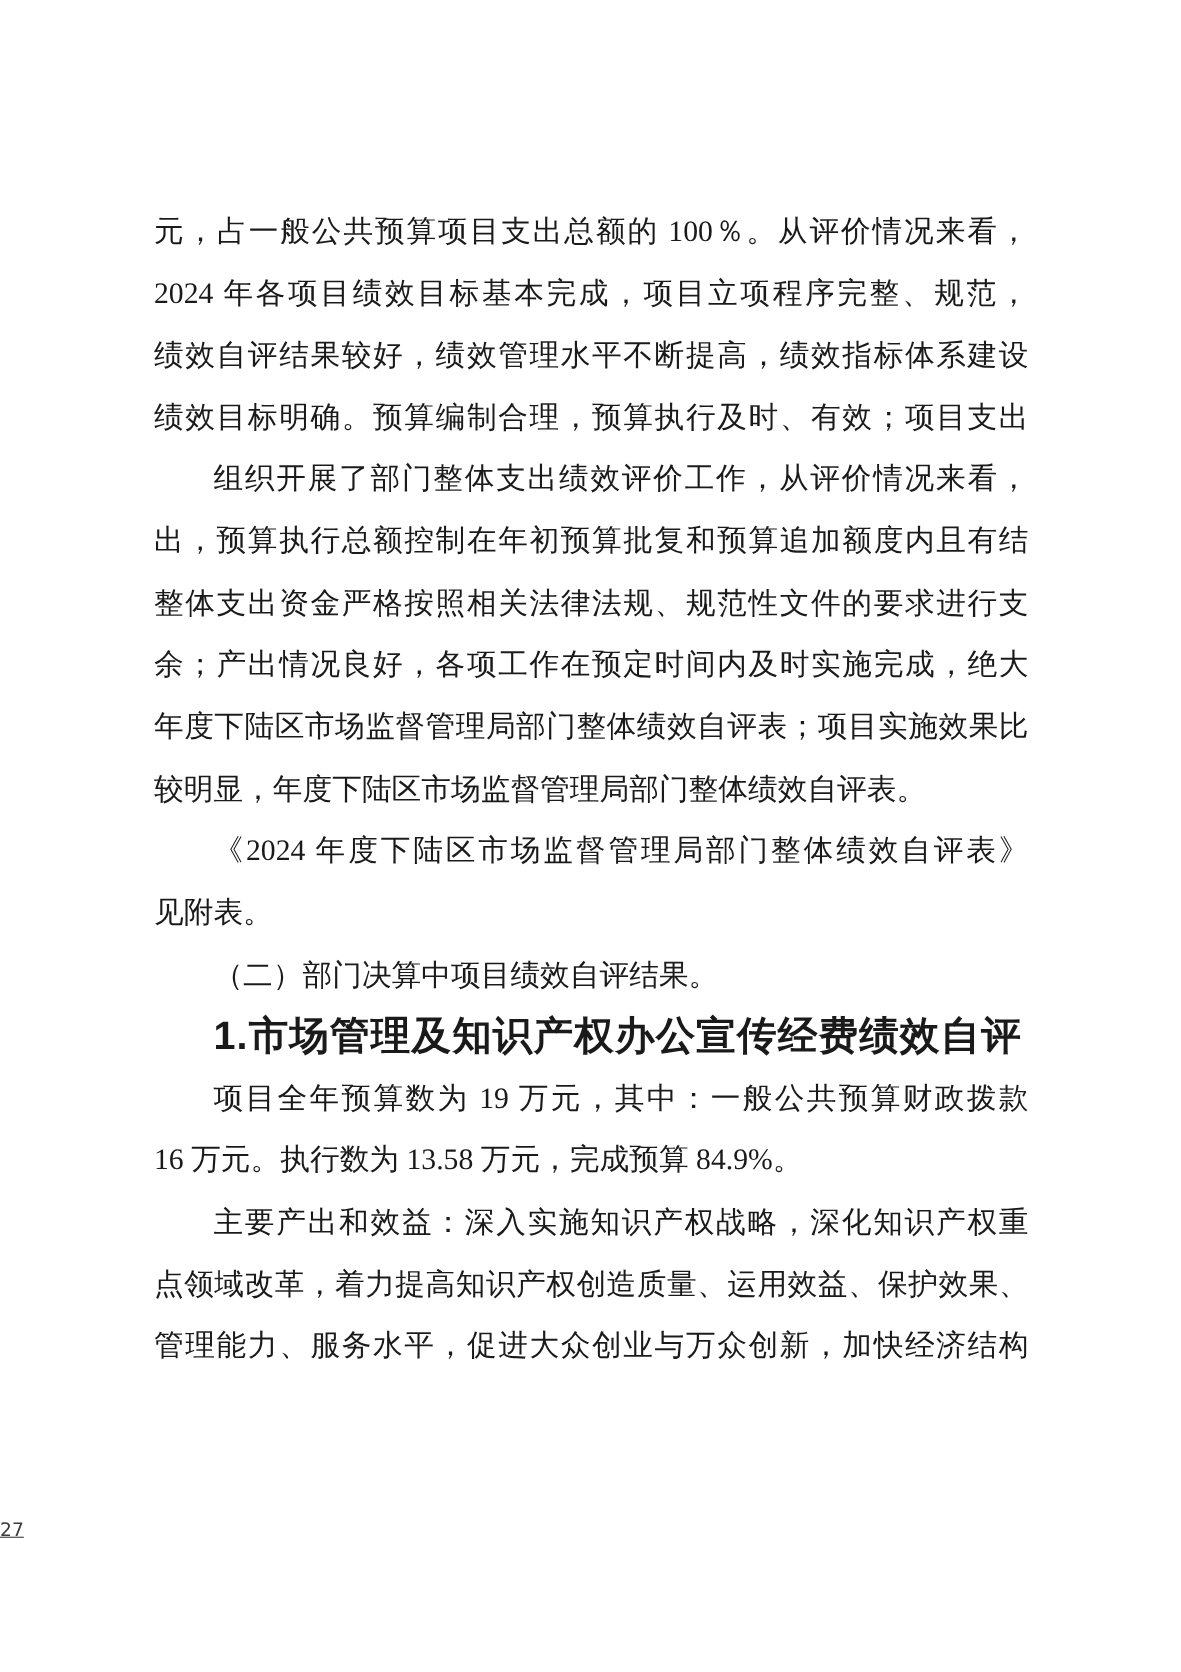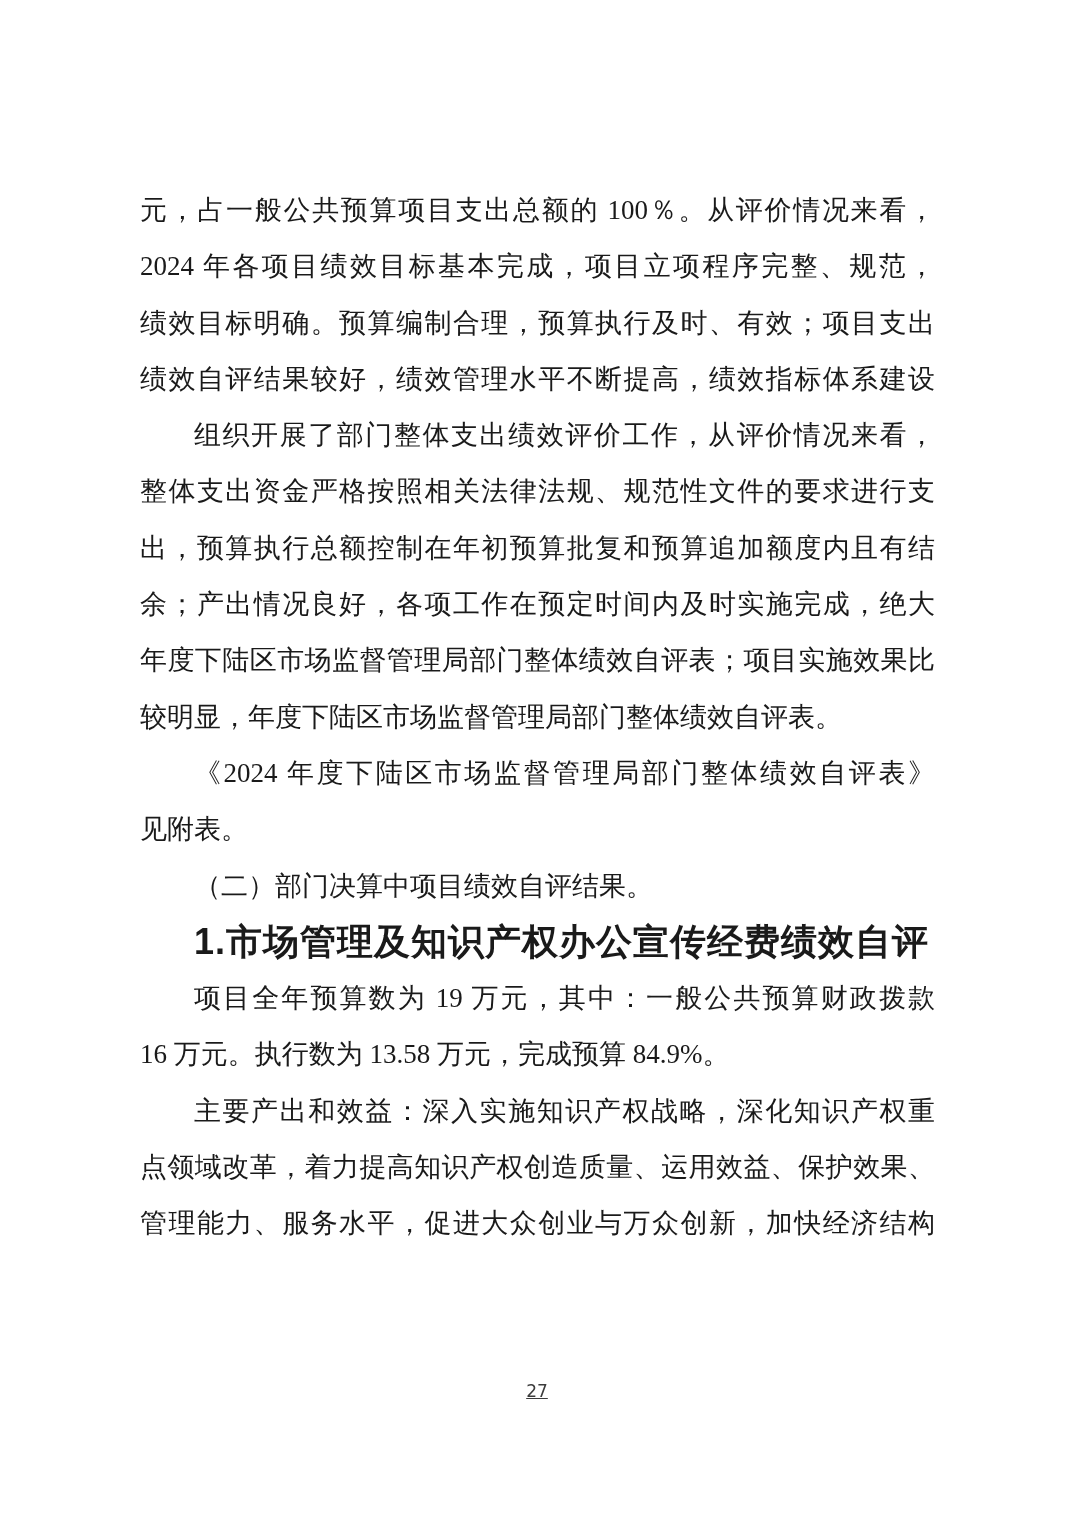--- a/index.html
+++ b/index.html
@@ -52,42 +52,42 @@
     font-weight: 700;
     font-family: "Liberation Sans", "DejaVu Sans", sans-serif;
     font-size: 36px;
     letter-spacing: 1px;
   }
   .page-number {
     position: absolute;
     left: 0;
     top: 1381px;
     width: 100%;
-    text-align: center;
+    text-align: left;
     font-family: "DejaVu Sans", "Liberation Sans", sans-serif;
     font-size: 17px;
     color: #3c3c3c;
     text-decoration: underline;
   }
 </style>
 </head>
 <body>
 
 <div class="page">
   <div class="content" id="content">
       <div class="para">
         <div class="line fill">元，占一般公共预算项目支出总额的 100％。从评价情况来看，</div>
         <div class="line fill">2024 年各项目绩效目标基本完成，项目立项程序完整、规范，</div>
+        <div class="line fill">绩效自评结果较好，绩效管理水平不断提高，绩效指标体系建设</div>
         <div class="line fill">绩效目标明确。预算编制合理，预算执行及时、有效；项目支出</div>
-        <div class="line fill">绩效自评结果较好，绩效管理水平不断提高，绩效指标体系建设</div>
       </div>
       <div class="para">
         <div class="line indent fill">组织开展了部门整体支出绩效评价工作，从评价情况来看，</div>
+        <div class="line fill">出，预算执行总额控制在年初预算批复和预算追加额度内且有结</div>
         <div class="line fill">整体支出资金严格按照相关法律法规、规范性文件的要求进行支</div>
-        <div class="line fill">出，预算执行总额控制在年初预算批复和预算追加额度内且有结</div>
         <div class="line fill">余；产出情况良好，各项工作在预定时间内及时实施完成，绝大</div>
         <div class="line fill">年度下陆区市场监督管理局部门整体绩效自评表；项目实施效果比</div>
         <div class="line">较明显，年度下陆区市场监督管理局部门整体绩效自评表。</div>
       </div>
       <div class="para">
         <div class="line indent fill">《2024 年度下陆区市场监督管理局部门整体绩效自评表》</div>
         <div class="line">见附表。</div>
       </div>
       <div class="para">
         <div class="line indent">（二）部门决算中项目绩效自评结果。</div>

